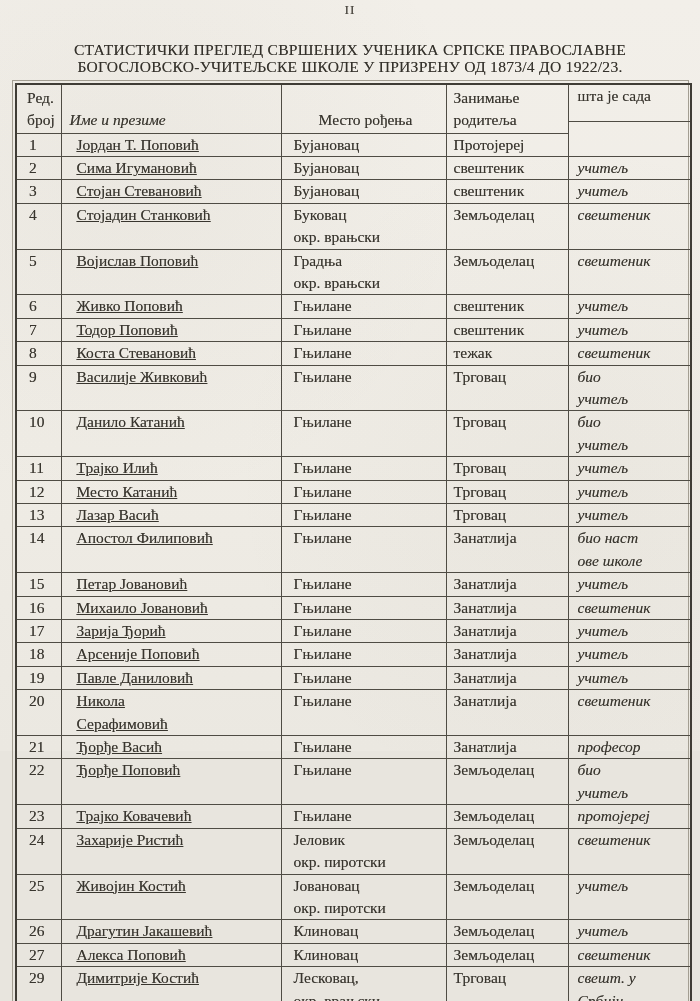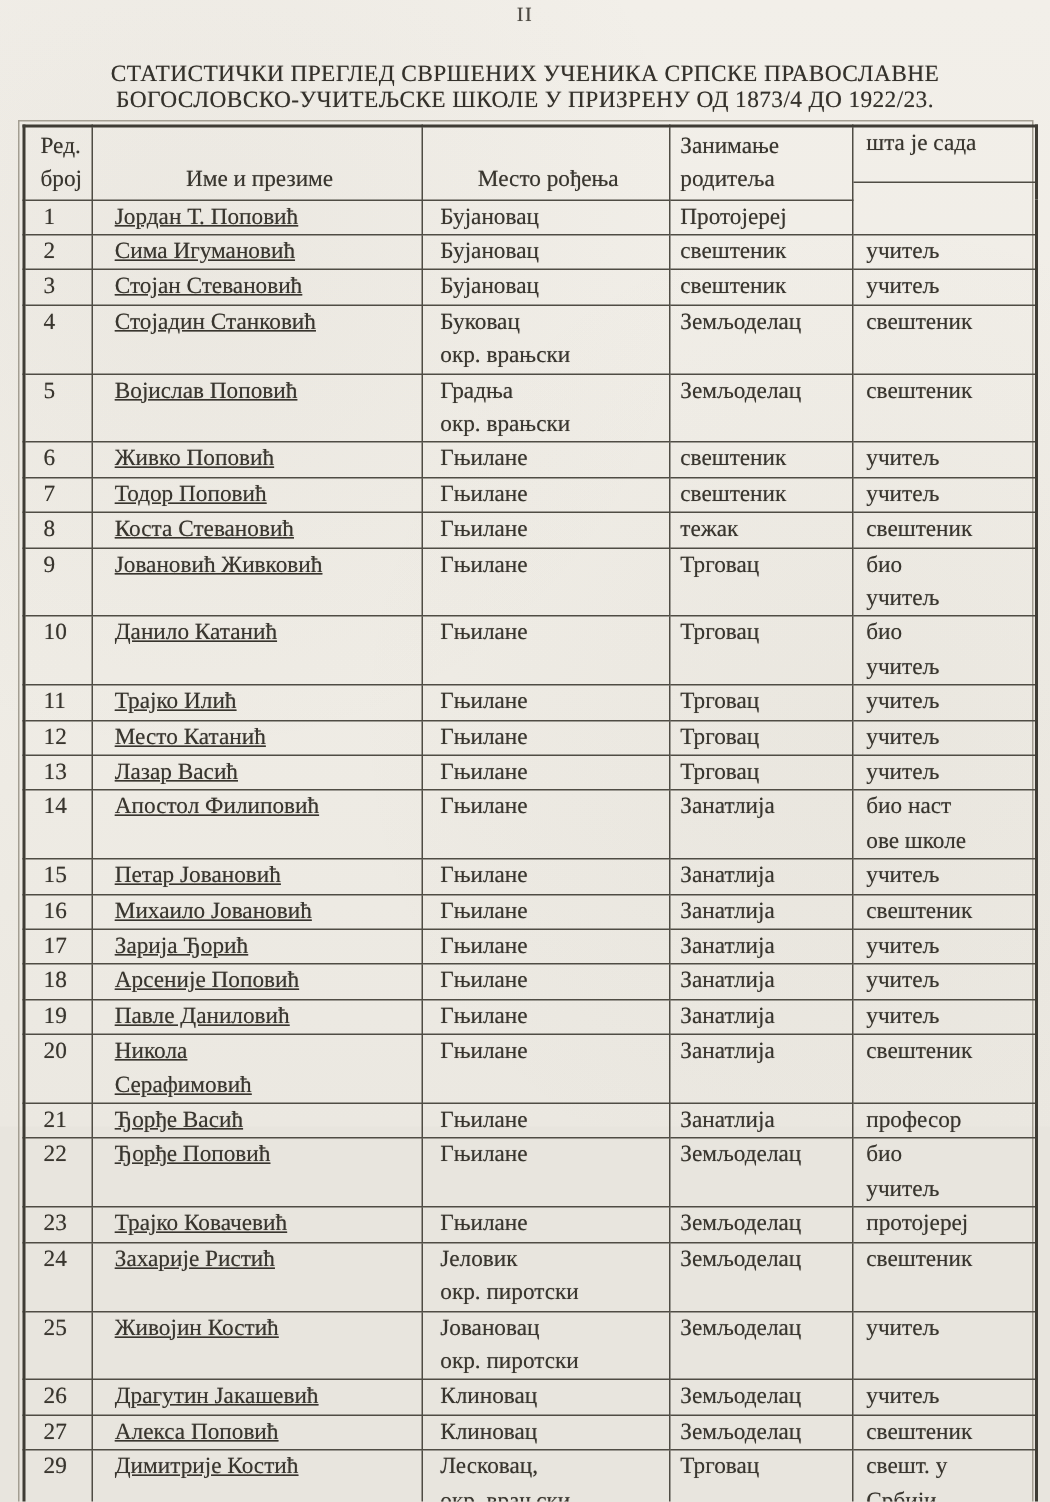--- a/index.html
+++ b/index.html
@@ -51,42 +51,42 @@
     font-weight: normal;
     font-size: 15.5px;
     line-height: 22.4px;
     padding: 0 4px 0 8px;
     text-align: left;
     overflow: hidden;
     white-space: nowrap;
   }
   thead th { height: 49px; vertical-align: bottom; padding-bottom: 1px; }
   th.h-num   { padding-left: 10px; }
-  th.h-name  { text-align: center; }
+  th.h-name  { text-align: left; font-style: italic; }
   th.h-place { text-align: center; }
   th.h-parent{ padding-left: 7px; }
   th.h-now   {
     vertical-align: top;
     padding-left: 9px;
     position: relative;
     border-bottom: none;
   }
   
   th.h-now::after {
     content: "";
     position: absolute;
     left: -2px; right: -2px; top: 36px;
     border-top: 1.6px solid #4f4c44;
   }
   tbody tr:first-child td.c-now { border-top: none; }
   td.c-num   { padding-left: 12px; }
   td.c-name  { padding-left: 15px; text-decoration: underline; }
   td.c-place { padding-left: 12px; }
   td.c-parent{ padding-left: 7px; }
-  td.c-now   { padding-left: 9px; }
+  td.c-now   { padding-left: 9px; font-style: italic; }
   td div, th div { min-height: 22.4px; }
 </style>
 </head>
 <body>
 
 <div class="page">
   <div class="roman">II</div>
   <div class="title">
     <div>СТАТИСТИЧКИ ПРЕГЛЕД СВРШЕНИХ УЧЕНИКА СРПСКЕ ПРАВОСЛАВНЕ</div>
     <div>БОГОСЛОВСКО-УЧИТЕЉСКЕ ШКОЛЕ У ПРИЗРЕНУ ОД 1873/4 ДО 1922/23.</div>
@@ -239,21 +239,21 @@
             <td class="c-parent">
               <div>тежак</div>
             </td>
             <td class="c-now">
               <div>свештеник</div>
             </td>
           </tr>
           <tr>
             <td class="c-num">9</td>
             <td class="c-name">
-              <div>Јовановић Живковић</div>
+              <div>Василије Живковић</div>
             </td>
             <td class="c-place">
               <div>Гњилане</div>
             </td>
             <td class="c-parent">
               <div>Трговац</div>
             </td>
             <td class="c-now">
               <div>био</div>
               <div>учитељ</div>

